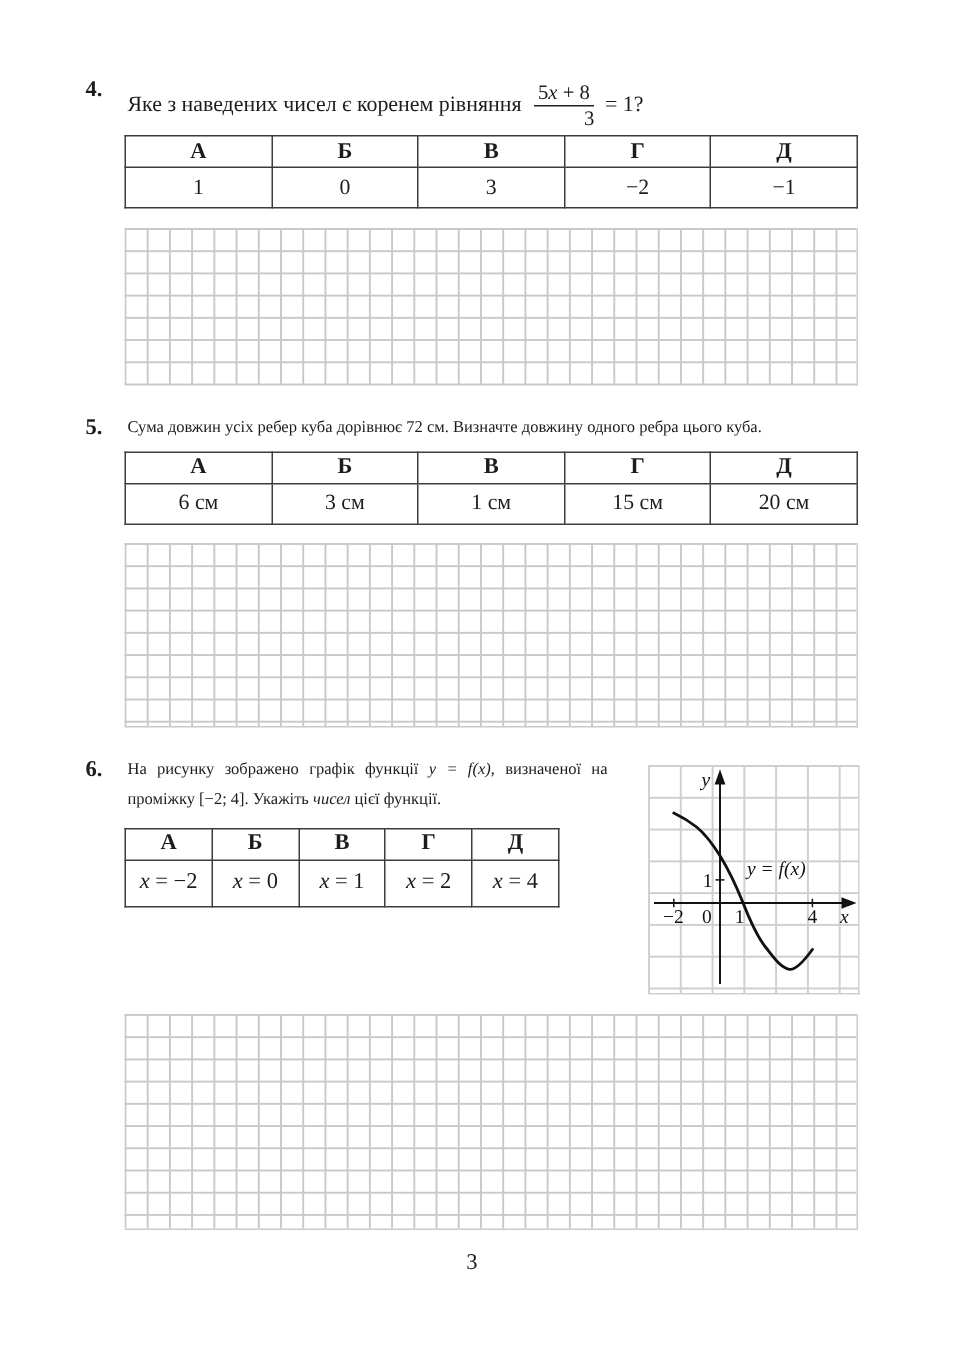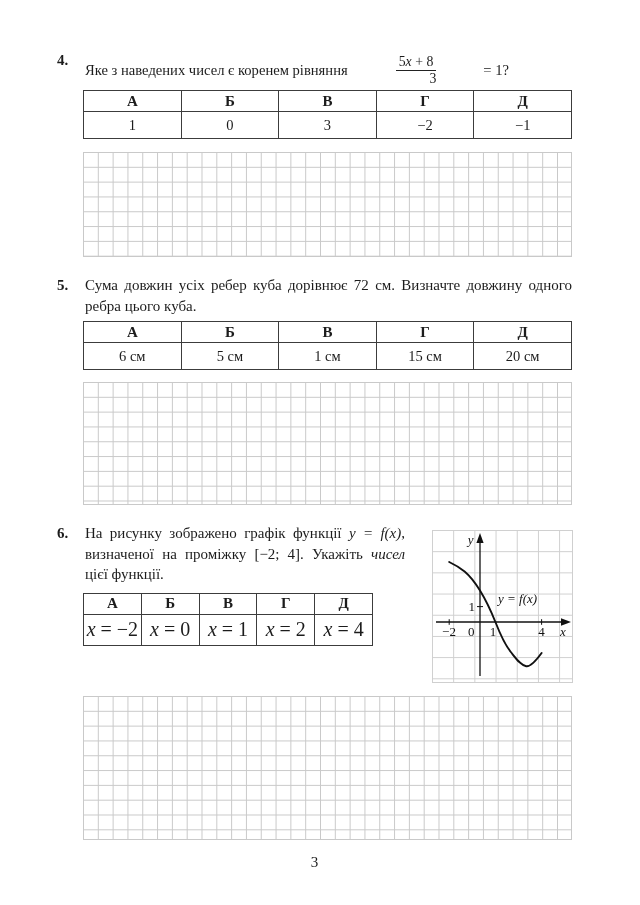--- a/index.html
+++ b/index.html
@@ -1,37 +1,37 @@
 <!DOCTYPE html>
 <html><head>
 <meta charset="utf-8">
 <style>
   html,body{margin:0;padding:0;background:#ffffff;}
   body{width:640px;height:905px;font-family:"Liberation Serif","DejaVu Serif",serif;color:#1c1c1c;}
   .page{box-sizing:border-box;width:640px;height:905px;padding:50px 0 0 57px;overflow:hidden;}
 
   .q-row{display:flex;align-items:flex-start;}
   .q-num{flex:0 0 28px;font-weight:bold;font-size:15px;line-height:20.5px;}
-  .q-text{width:487px;font-size:15px;line-height:20.5px;text-align:justify;}
+  .q-text{width:487px;font-size:11px;line-height:20.5px;text-align:justify;}
 
   
-  .q4-line{display:flex;align-items:center;height:40px;font-size:14.6px;gap:40px;}
+  .q4-line{display:flex;align-items:center;height:40px;font-size:14.6px;}
   .frac{display:inline-block;text-align:right;font-size:13.8px;line-height:16px;margin-left:8px;}
   .frac .num{display:block;border-bottom:1px solid #222;padding:0 3px;}
   .frac .den{display:block;}
   .q4-tail{margin-left:7px;}
 
   
   table.opts{border-collapse:collapse;margin:0 0 0 26px;table-layout:fixed;}
   table.opts.wide{width:489px;}
   table.opts.narrow{width:290px;}
   table.opts th,table.opts td{border:1px solid #3c3c3c;text-align:center;padding:0;}
   table.opts th{height:20px;font-size:15px;font-weight:bold;}
   table.opts.wide td{height:26px;font-size:14.5px;}
-  table.opts.narrow td{height:30px;font-size:20px;}
+  table.opts.narrow td{height:30px;font-size:15px;}
 
   
   .workgrid{margin-left:26px;width:488px;
     background-image:linear-gradient(#c9c9c9 1px,transparent 1px),
                      linear-gradient(90deg,#c9c9c9 1px,transparent 1px);
     background-size:14.82px 14.82px;
     border-right:1px solid #c9c9c9;border-bottom:1px solid #c9c9c9;}
   .wg1{height:104px;margin-top:13px;}
   .wg2{height:122px;margin-top:12px;}
   .wg3{height:143px;margin-top:13px;}
@@ -103,21 +103,21 @@
       <tbody>
           <tr>
         <th>А</th>
         <th>Б</th>
         <th>В</th>
         <th>Г</th>
         <th>Д</th>
       </tr>
       <tr>
         <td>6 см</td>
-        <td>5 см</td>
+        <td>3 см</td>
         <td>1 см</td>
         <td>15 см</td>
         <td>20 см</td>
       </tr>
     </tbody>
       </table>
     <div class="workgrid wg2"></div>
   </section>
 
   <section class="sec6">

